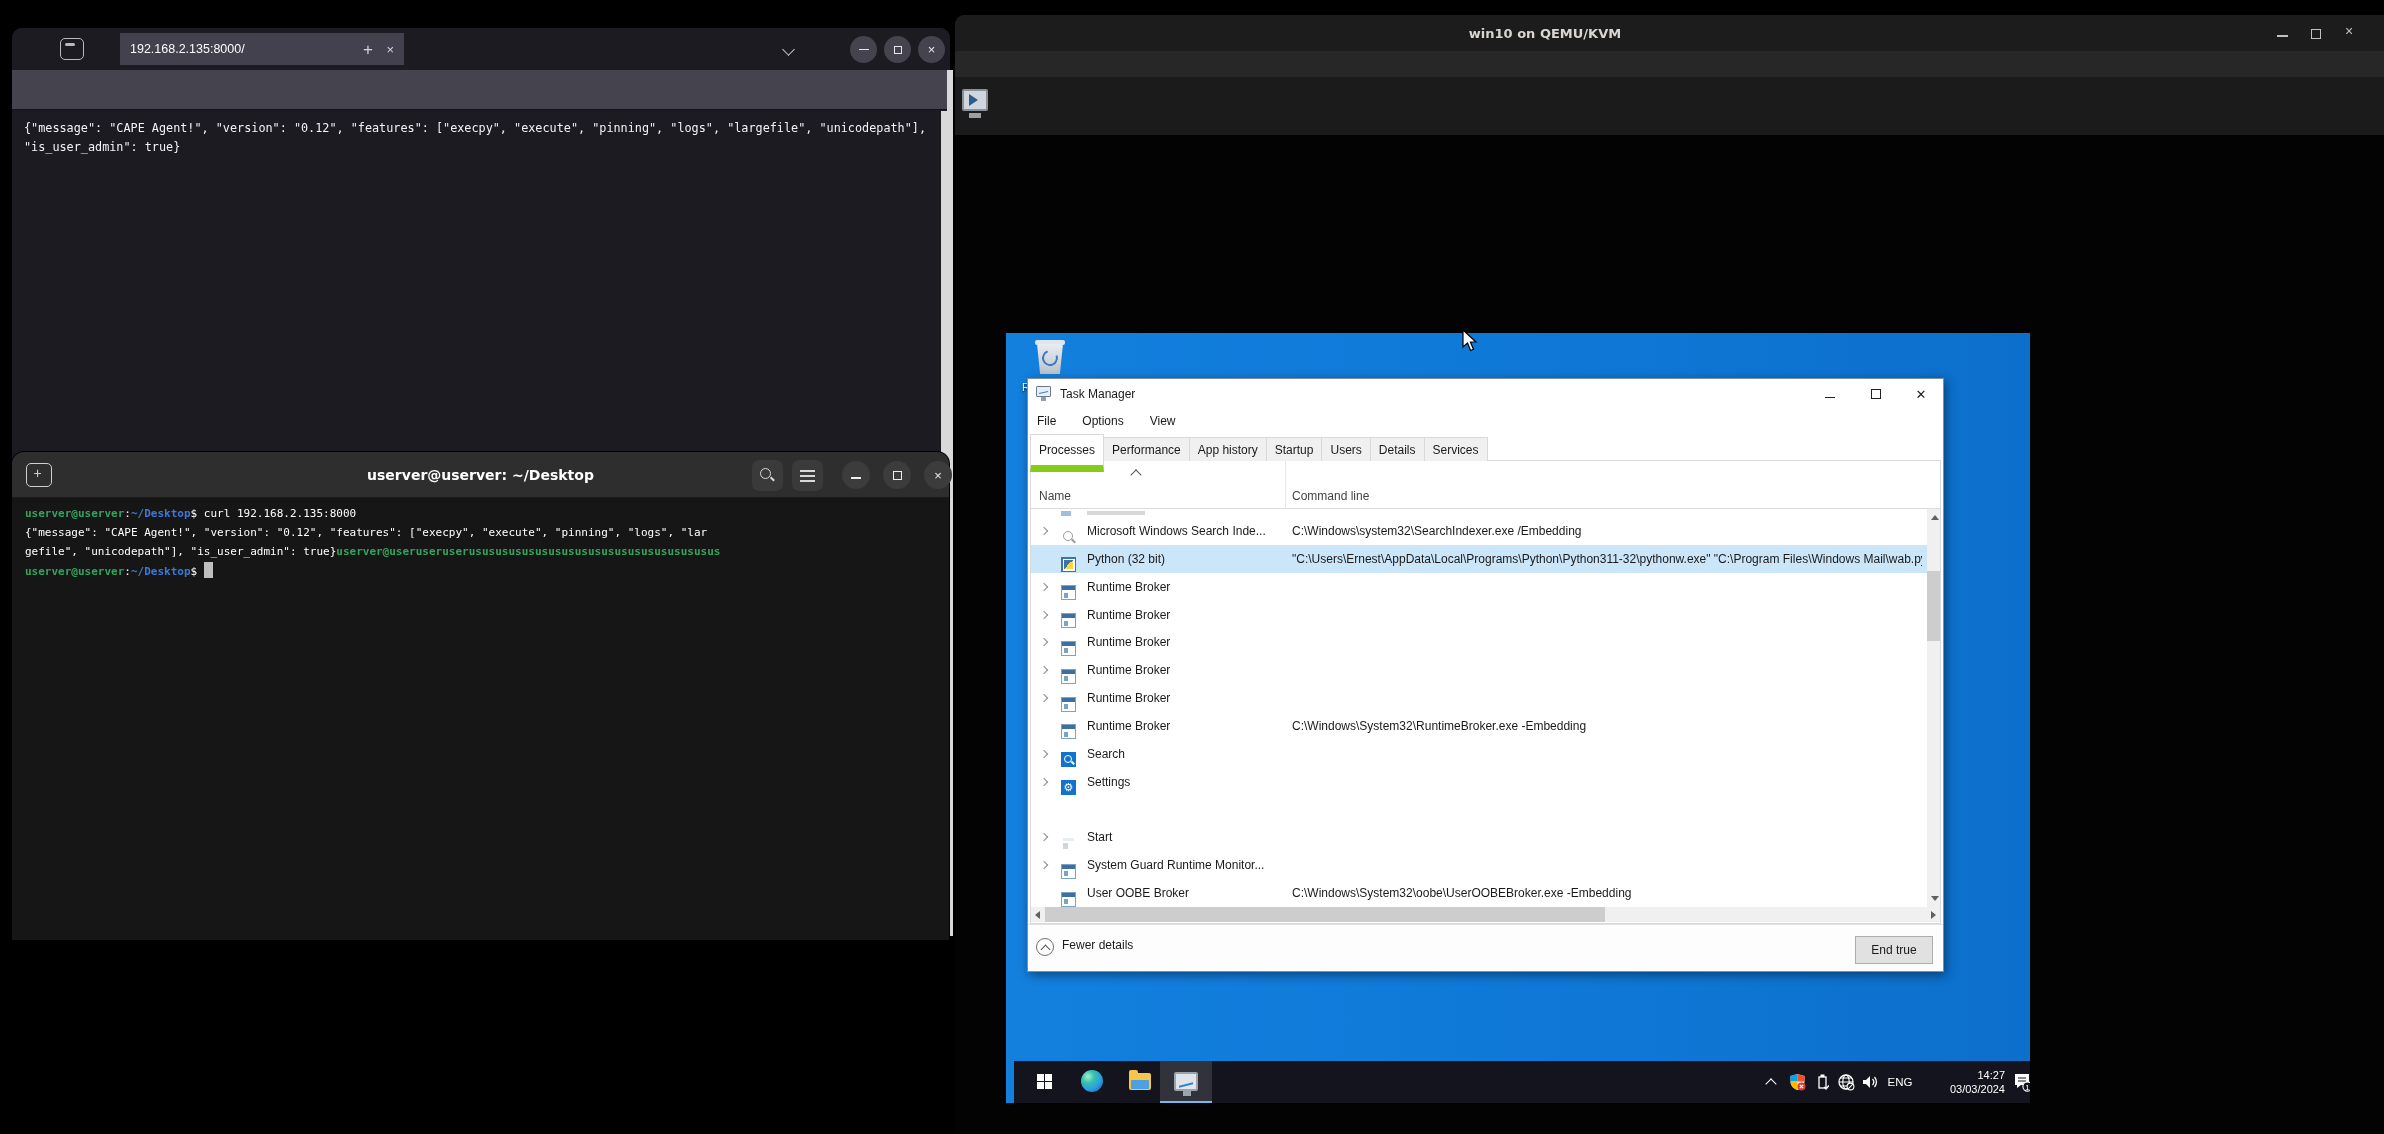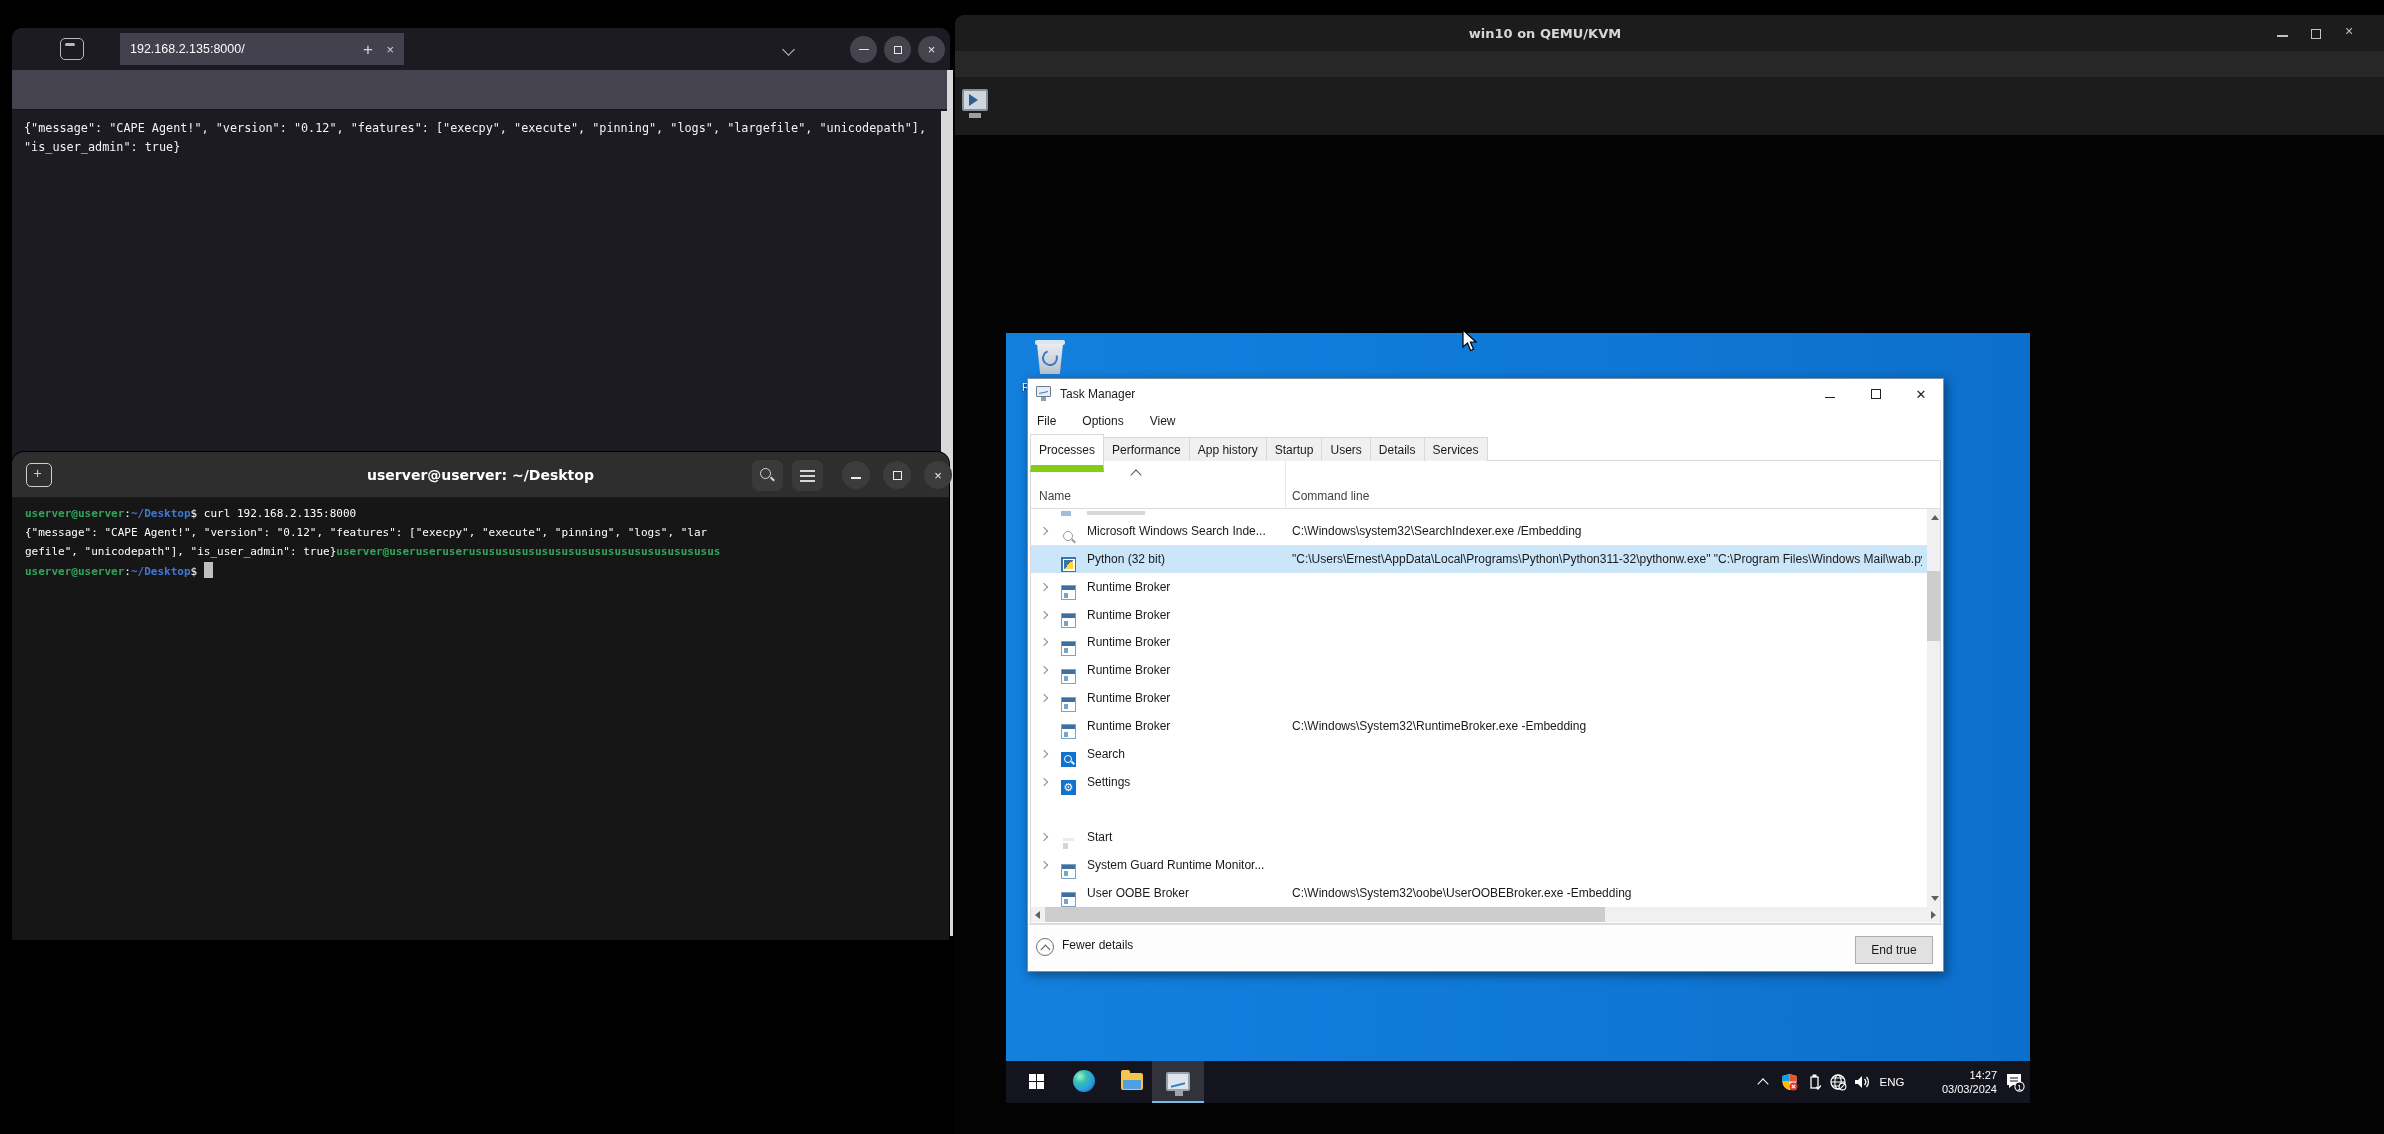--- a/index.html
+++ b/index.html
@@ -215,21 +215,21 @@
   #tm-hr { right:4px; top:4px; border-top:4px solid transparent; border-bottom:4px solid transparent; border-left:5px solid #606060; }
   #tm-footer { left:0; top:545px; width:915px; height:47px; background:#fdfdfd; border-top:1px solid #e0e0e0; }
   #tm-fewer { left:8px; top:13px; width:200px; display:flex; align-items:flex-start; gap:8px; }
   #tm-fewer .circ { width:18px; height:18px; border:1px solid #707070; border-radius:50%; position:relative; }
   #tm-fewer .circ::before { content:""; position:absolute; left:5px; top:6.5px; width:6px; height:6px;
                             border-left:1.2px solid #555; border-top:1.2px solid #555; transform:rotate(45deg); }
   #tm-endtask { left:827px; top:11px; width:78px; height:28px; background:#e1e1e1; border:1px solid #adadad;
                 display:flex; align-items:center; justify-content:center; }
 
   
-  #gtaskbar { left:0; top:728px; width:1024px; height:56px; background:#13141d; display:block; }
+  #gtaskbar { left:8px; top:728px; width:1024px; height:56px; background:#13141d; display:block; }
   .tb-item { position:absolute; top:0; height:40px; display:flex; align-items:center; justify-content:center; }
   #tb-start { left:8px; width:44px; }
   #tb-start .flag { position:relative; width:15px; height:15px; }
   #tb-start .flag i { position:absolute; width:7px; height:7px; background:#fff; }
   #tb-start .flag i:nth-child(1){left:0;top:0;} #tb-start .flag i:nth-child(2){left:8px;top:0;}
   #tb-start .flag i:nth-child(3){left:0;top:8px;} #tb-start .flag i:nth-child(4){left:8px;top:8px;}
   #tb-edge { left:56px; width:44px; }
   #tb-edge .orb { width:22px; height:22px; border-radius:50%;
                   background:radial-gradient(circle at 32% 30%, #9ff3c8 0%, #35c1b0 30%, #2b9fe0 60%, #1256a0 100%); }
   #tb-explorer { left:104px; width:44px; }

